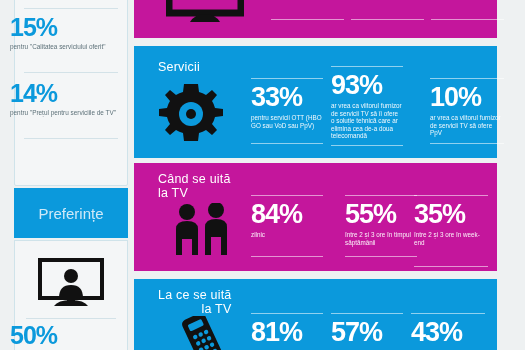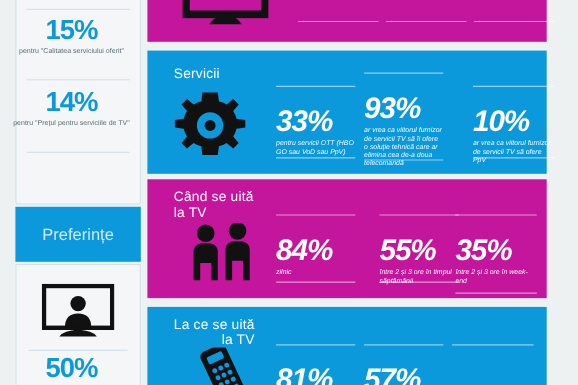--- a/index.html
+++ b/index.html
@@ -23,40 +23,39 @@
     line-height: 14px;
     letter-spacing: .2px;
     font-weight: 400;
   }
 
   
   .stat {
     position: absolute;
     border-top: 1.5px solid rgba(255,255,255,.55);
     border-bottom: 1.5px solid rgba(255,255,255,.55);
-    padding-top: 16px;
-    font-style: italic;
+    padding-top: 3px;
   }
   .stat .num {
     color: #ffffff;
     font-size: 27px;
     font-weight: 700;
     line-height: 30px;
     letter-spacing: -1px;
   }
   .stat .cap {
     color: #ffffff;
     font-size: 6.3px;
     line-height: 7.6px;
     opacity: .95;
     padding-top: 2px;
   }
 
   
-  .lstat { position: absolute; text-align: center; width: 110px; left: 10px; }
+  .lstat { position: absolute; width: 110px; left: 10px; }
   .lstat .num {
     color: #0B99DC; font-size: 25px; font-weight: 700;
     line-height: 27px; letter-spacing: -1px;
   }
   .lstat .cap {
     color: #5d7179; font-size: 6.4px; line-height: 8px; padding-top: 2px;
   }
   .rule { position: absolute; height: 1px; background: #d3e2e8; }
 
   
@@ -234,16 +233,17 @@
     <div class="num">81%</div>
     <div class="cap"></div>
   </div>
 
   <div class="stat" style="left:331px; top:313px; width:72px; height:60px; border-bottom:none;">
     <div class="num">57%</div>
     <div class="cap"></div>
   </div>
 
   <div class="stat" style="left:411px; top:313px; width:74px; height:60px; border-bottom:none;">
+    <div class="num">43%</div>
     <div class="cap"></div>
   </div>
 
 </div>
 
 </body></html>

